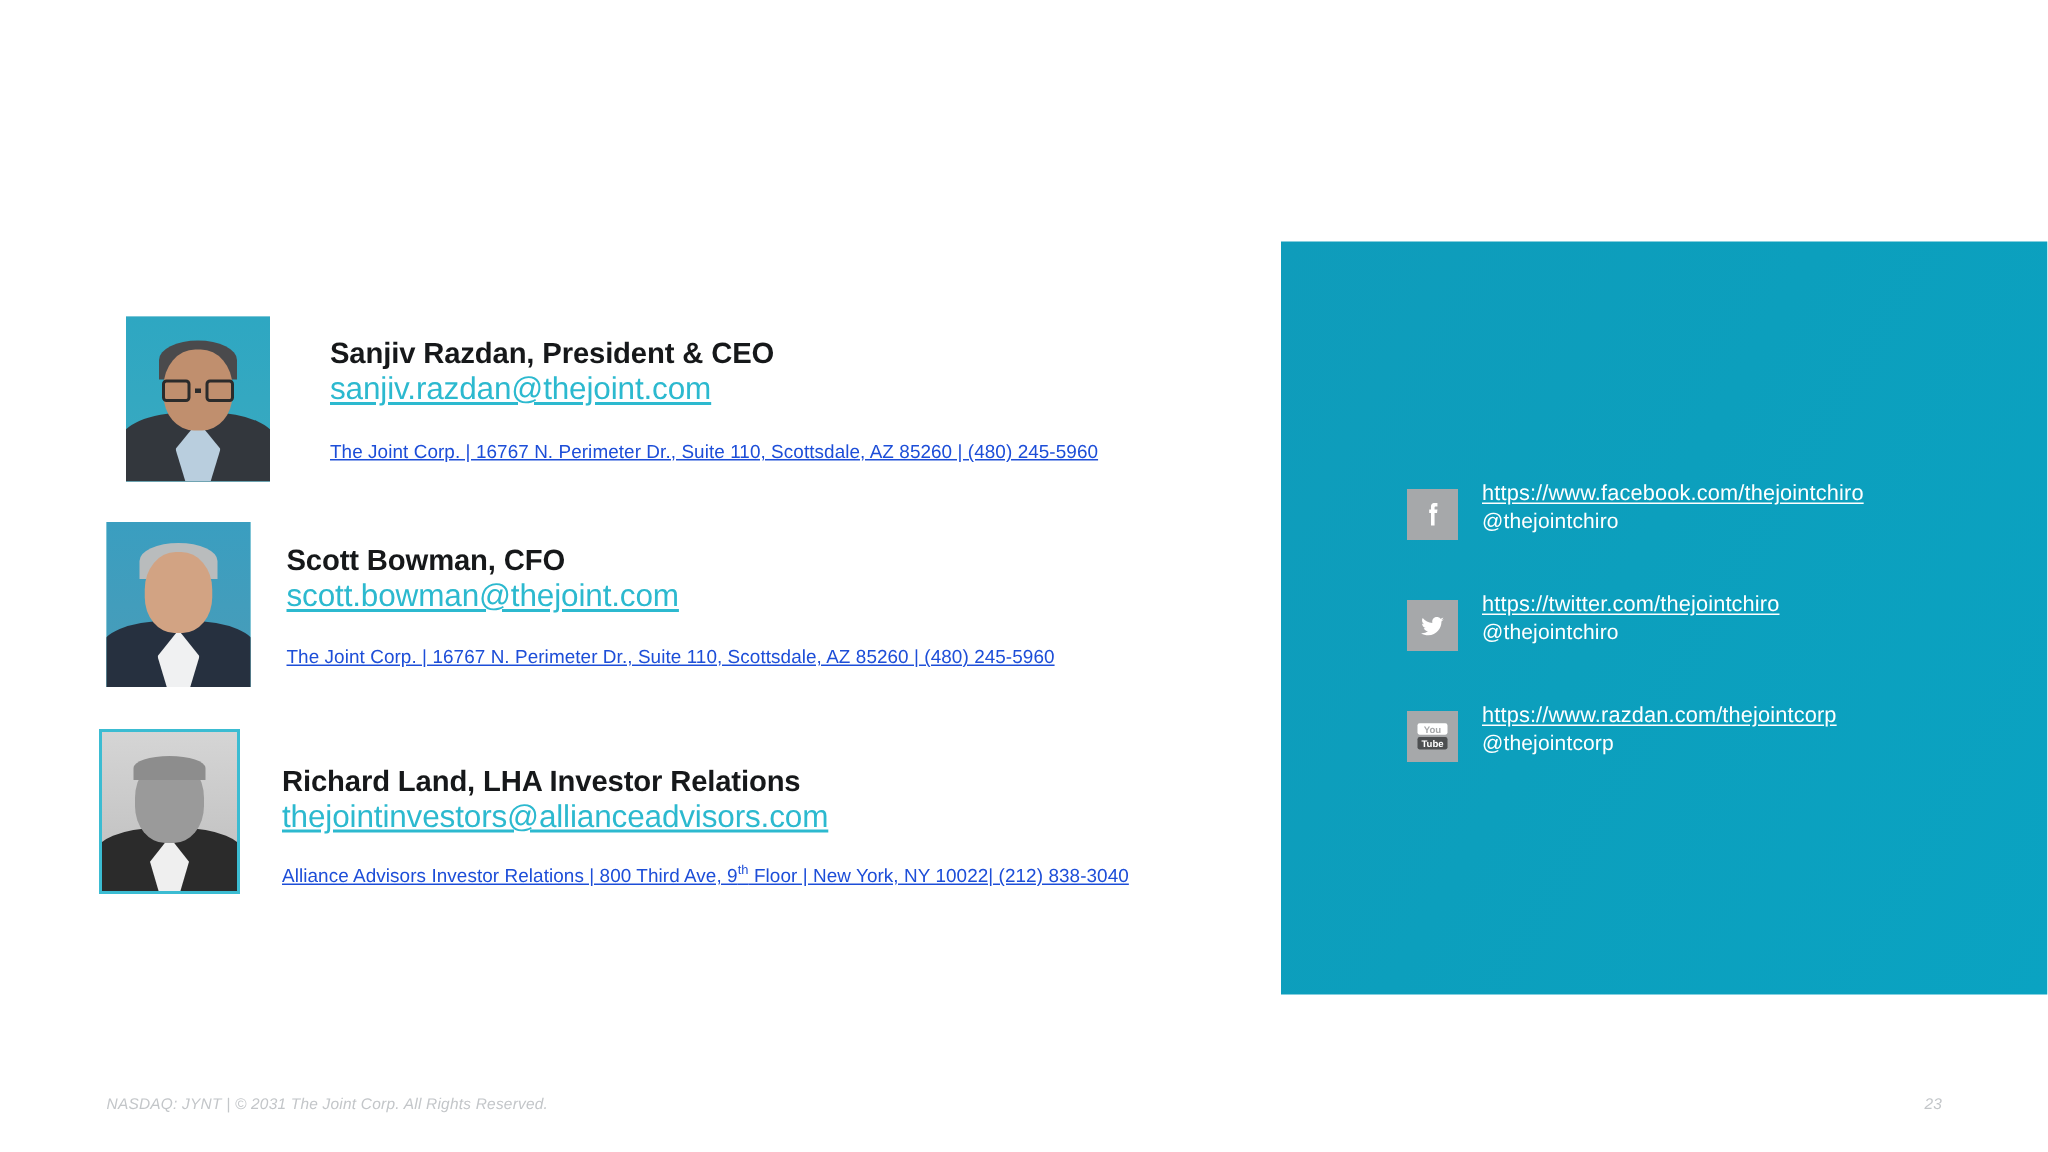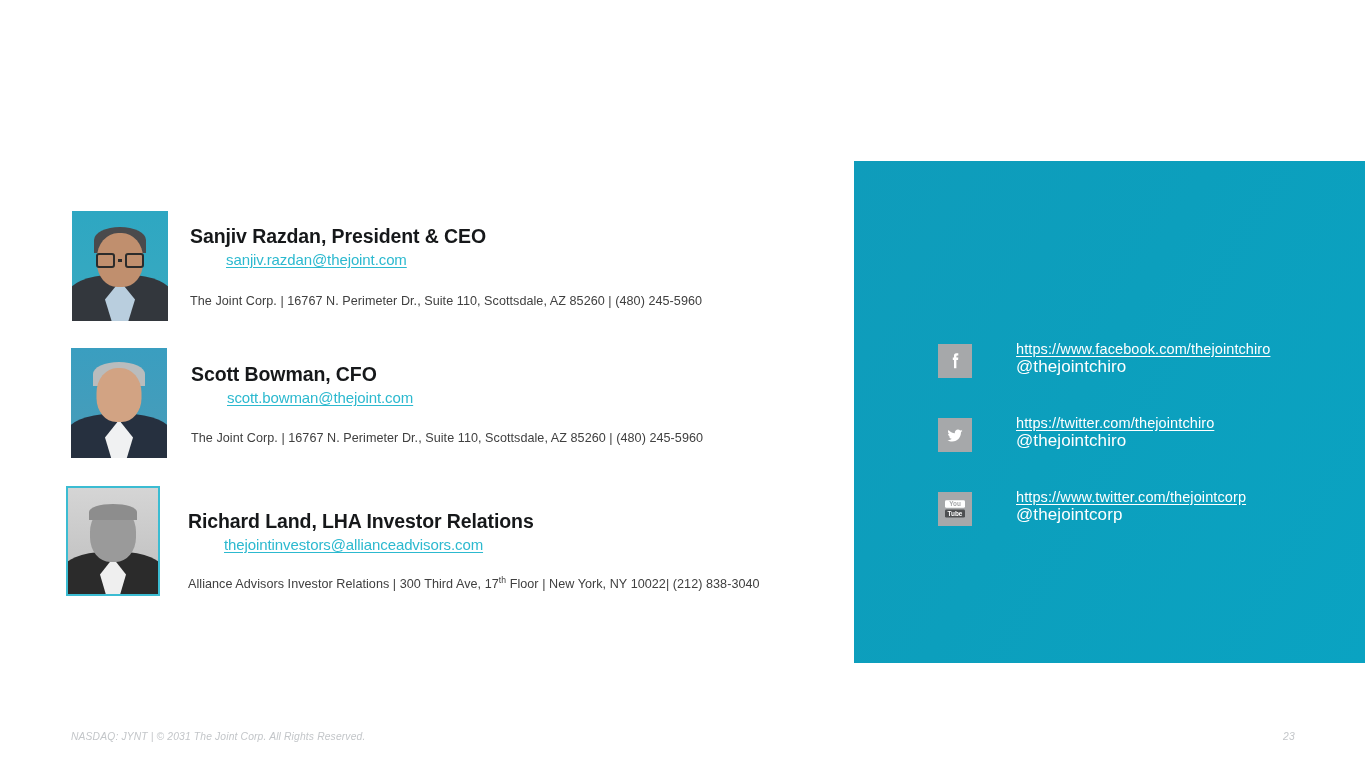--- a/index.html
+++ b/index.html
@@ -26,23 +26,22 @@
     background: linear-gradient(120deg, #0f9cbb 0%, #0c9fbd 45%, #0aa3c2 100%);
   }
   .social-list {
     position: absolute;
     left: 84px;
     top: 160px;
     width: 400px;
   }
   .social-row {
     display: flex;
-    align-items: center;
+    align-items: flex-start;
     height: 74px;
-    gap: 28px;
   }
   .social-icon {
     width: 34px;
     height: 34px;
     background: #a6a8aa;
     flex: 0 0 34px;
     margin-top: 5px;
     position: relative;
     display: flex;
     align-items: center;
@@ -59,33 +58,33 @@
     font-size: 14.5px;
     line-height: 17px;
     text-decoration: underline;
     text-underline-offset: 2px;
     white-space: nowrap;
     letter-spacing: .1px;
   }
   .social-handle {
     display: block;
     color: #ffffff;
-    font-size: 17px;
+    font-size: 14px;
     line-height: 18px;
     white-space: nowrap;
     letter-spacing: .1px;
   }
 
   
   .contact {
     position: absolute;
     display: flex;
     align-items: flex-start;
   }
-  #contact-0 { left: 72px; top: 211px; }
+  #contact-0 { left: 84px; top: 211px; gap: 18px; }
   #contact-1 { left: 71px; top: 348px; }
   #contact-2 { left: 66px; top: 486px; }
 
   .photo {
     width: 96px;
     height: 110px;
     flex: 0 0 96px;
     position: relative;
     overflow: hidden;
     background: #2fa3bd;
@@ -153,37 +152,37 @@
   .c-name {
     font-size: 19.5px;
     font-weight: bold;
     color: #16181a;
     line-height: 24px;
     letter-spacing: -.1px;
     white-space: nowrap;
   }
   .c-email {
     display: block;
-    font-size: 15px;
+    font-size: 21px;
     color: #2cb9cf;
     text-decoration: underline;
     text-underline-offset: 2px;
     line-height: 22px;
     margin-top: 1px;
     white-space: nowrap;
     letter-spacing: -.1px;
-    margin-left: 36px;
   }
   .c-addr {
     font-size: 12.6px;
-    color: #404040;
+    color: #1d4ed8;
     line-height: 17px;
     margin-top: 22px;
     white-space: nowrap;
     letter-spacing: .05px;
+    text-decoration: underline;
   }
   #contact-1 .c-addr { margin-top: 21px; }
   #contact-2 .c-addr { margin-top: 20px; }
   .c-addr sup { font-size: 8.6px; vertical-align: super; line-height: 0; }
 
   
   #footer-note {
     position: absolute;
     left: 71px;
     top: 731px;
@@ -236,21 +235,21 @@
     <div class="social-row">
       <span class="social-icon">
         <svg width="26" height="24" viewBox="0 0 26 24" aria-hidden="true">
           <rect x="3" y="3.2" width="20" height="7.6" rx="1.4" fill="#ffffff"></rect>
           <text x="13" y="9.4" font-family="Liberation Sans, sans-serif" font-size="6.4" font-weight="bold" fill="#a6a8aa" text-anchor="middle">You</text>
           <rect x="3" y="12.4" width="20" height="8.2" rx="1.4" fill="#4d4f51"></rect>
           <text x="13" y="18.9" font-family="Liberation Sans, sans-serif" font-size="6.4" font-weight="bold" fill="#ffffff" text-anchor="middle">Tube</text>
         </svg>
       </span>
       <span class="social-text">
-        <span class="social-url">https://www.twitter.com/thejointcorp</span>
+        <span class="social-url">https://www.razdan.com/thejointcorp</span>
         <span class="social-handle">@thejointcorp</span>
       </span>
     </div>
 
   </div>
 </div>
 
 <div class="contact" id="contact-0">
   <div class="photo">
     <div class="pbg" style="background:linear-gradient(180deg,#2ea7c2 0%,#3aa9c0 100%);"></div>
@@ -292,19 +291,19 @@
     <div class="pbg" style="background:linear-gradient(180deg,#d5d5d5 0%,#bdbdbd 100%);"></div>
     <div class="p-body" style="width:100px;height:42px;background:#2b2b2b;"></div>
     <div class="p-shirt" style="width:26px;height:36px;background:#efefef;"></div>
     <div class="p-head" style="top:18px;width:46px;height:56px;background:#9a9a9a;"></div>
     <div class="p-hair" style="top:16px;width:48px;height:16px;background:#8d8d8d;"></div>
   </div>
   <div class="info">
     <div class="c-name">Richard Land, LHA Investor Relations</div>
     <a class="c-email" href="#">thejointinvestors@allianceadvisors.com</a>
     <div class="c-addr">
-      <span>Alliance Advisors Investor Relations | 300 Third Ave, 17</span><sup>th</sup><span> Floor | New York, NY 10022| (212) 838-3040</span>
+      <span>Alliance Advisors Investor Relations | 800 Third Ave, 9</span><sup>th</sup><span> Floor | New York, NY 10022| (212) 838-3040</span>
     </div>
   </div>
 </div>
 
 <div id="footer-note">NASDAQ: JYNT  |  © 2031 The Joint Corp. All Rights Reserved.</div>
 <div id="page-number">23</div>
 
 </body></html>

